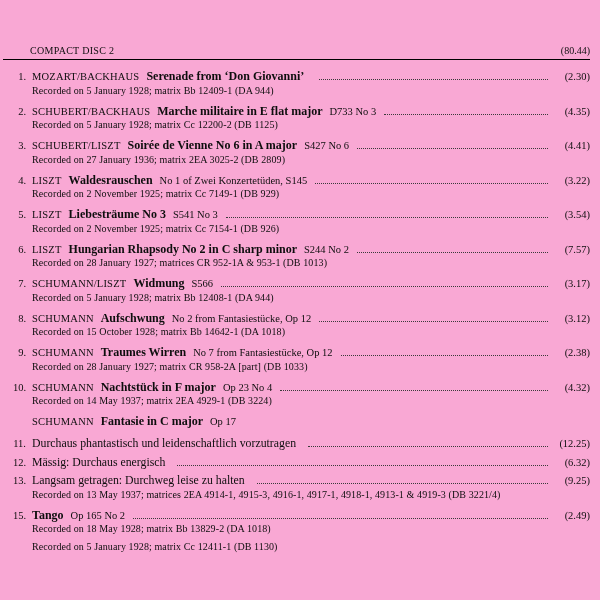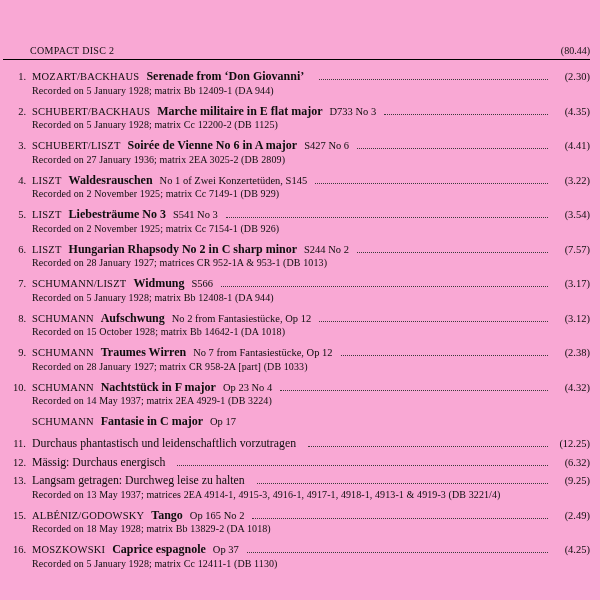--- a/index.html
+++ b/index.html
@@ -255,33 +255,24 @@
       <span class="title">Langsam getragen: Durchweg leise zu halten</span>
 
       <span class="leader"></span>
       <span class="duration">(9.25)</span>
     </div>
     <div class="recording">Recorded on 13 May 1937; matrices 2EA 4914-1, 4915-3, 4916-1, 4917-1, 4918-1, 4913-1 &amp; 4919-3 (DB 3221/4)</div>
   </div>
       <div class="row track">
     <div class="line">
       <span class="num">15.</span>
-      <span class="composer">ALBÉNIZ/GODOWSKY</span>
       <span class="title">Tango</span>
       <span class="catalog">Op 165 No 2</span>
       <span class="leader"></span>
       <span class="duration">(2.49)</span>
     </div>
     <div class="recording">Recorded on 18 May 1928; matrix Bb 13829-2 (DA 1018)</div>
   </div>
       <div class="row track">
-    <div class="line">
-      <span class="num">16.</span>
-      <span class="composer">MOSZKOWSKI</span>
-      <span class="title">Caprice espagnole</span>
-      <span class="catalog">Op 37</span>
-      <span class="leader"></span>
-      <span class="duration">(4.25)</span>
-    </div>
     <div class="recording">Recorded on 5 January 1928; matrix Cc 12411-1 (DB 1130)</div>
   </div>
     </div>
 </div>
 
 </body></html>

